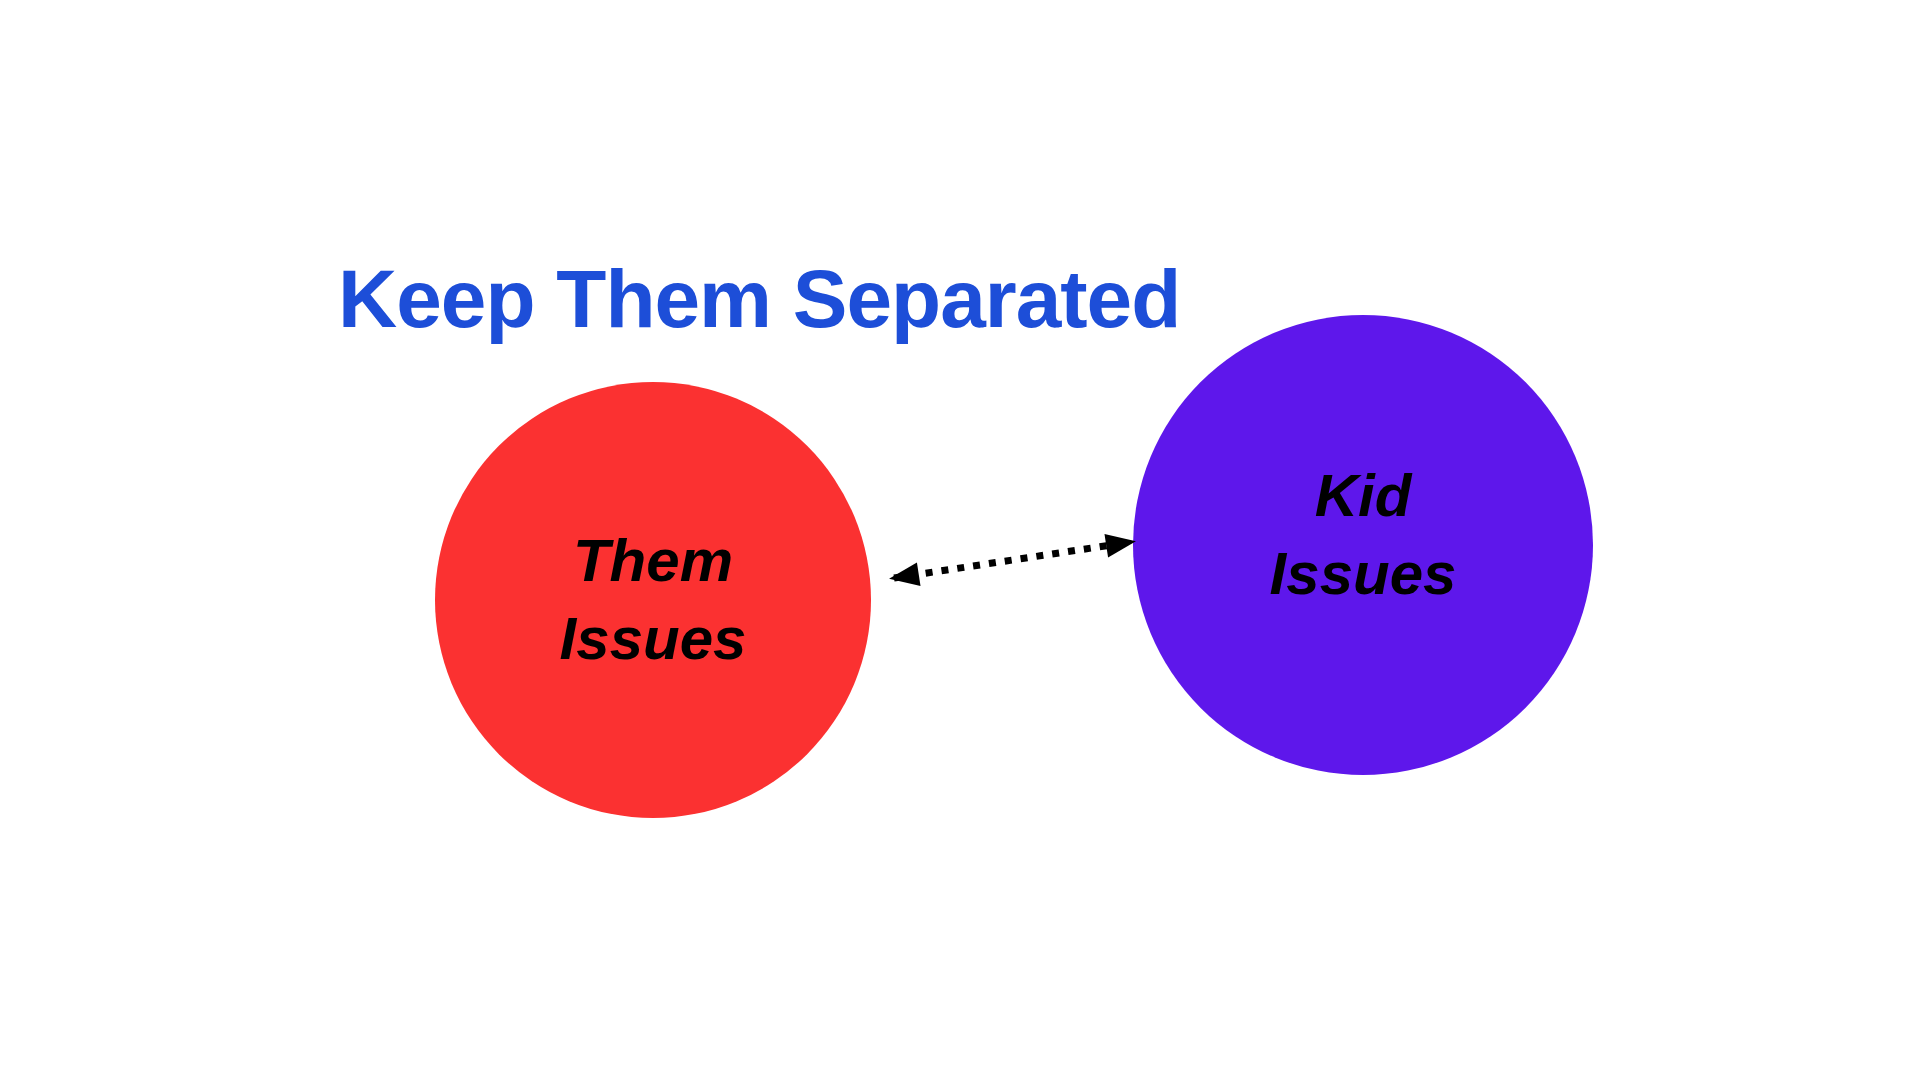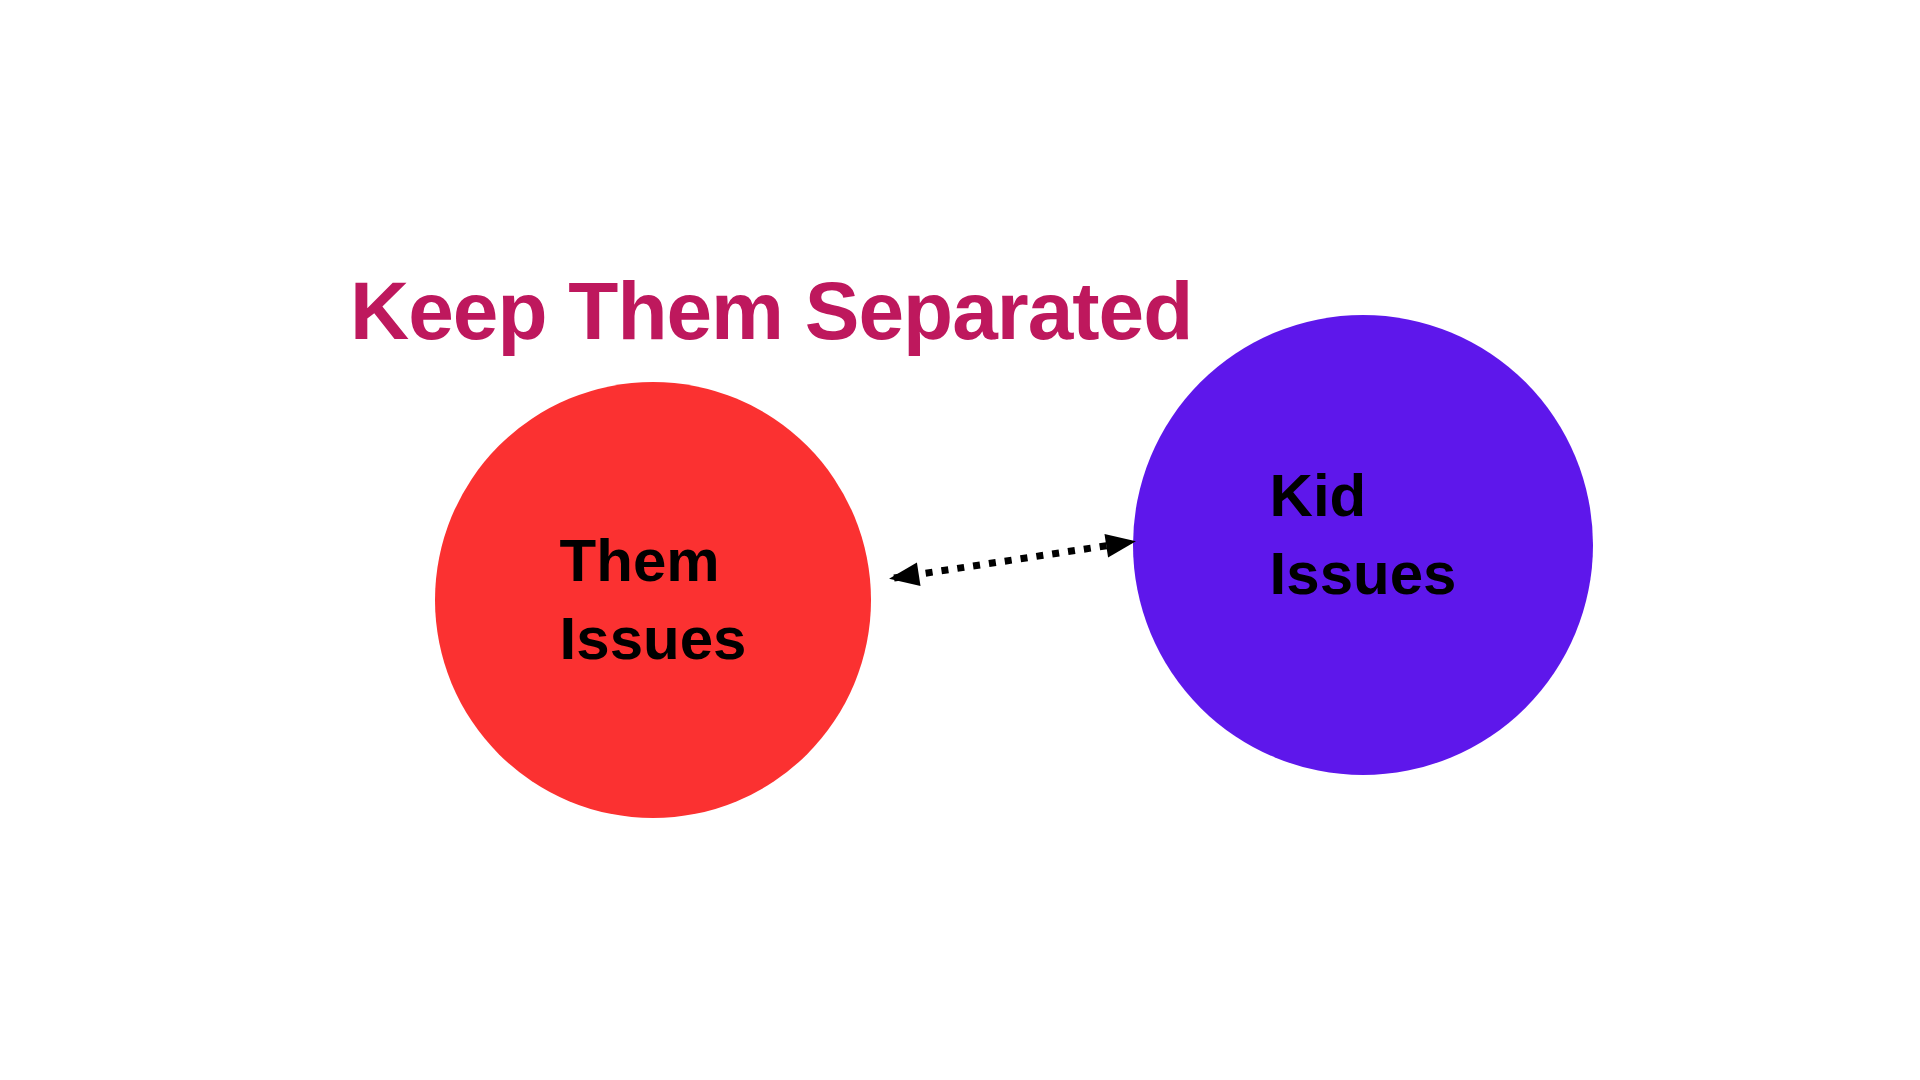--- a/index.html
+++ b/index.html
@@ -15,34 +15,36 @@
     overflow: hidden;
   }
   .canvas {
     position: absolute;
     inset: 0;
   }
   .title {
     position: absolute;
     left: 338px;
     top: 258px;
-    margin: 12px;
+    margin: 0;
     font-size: 82px;
     line-height: 1;
     font-weight: 700;
-    color: #be185d;
+    color: #1d4ed8;
     letter-spacing: -1px;
     white-space: nowrap;
   }
   .circle {
     position: absolute;
     border-radius: 50%;
     display: flex;
     align-items: center;
     justify-content: center;
+    text-align: center;
+    font-style: italic;
   }
   .circle-left {
     left: 435px;
     top: 382px;
     width: 436px;
     height: 436px;
     background-color: #FB3131; 
   }
   .circle-right {
     left: 1133px;

